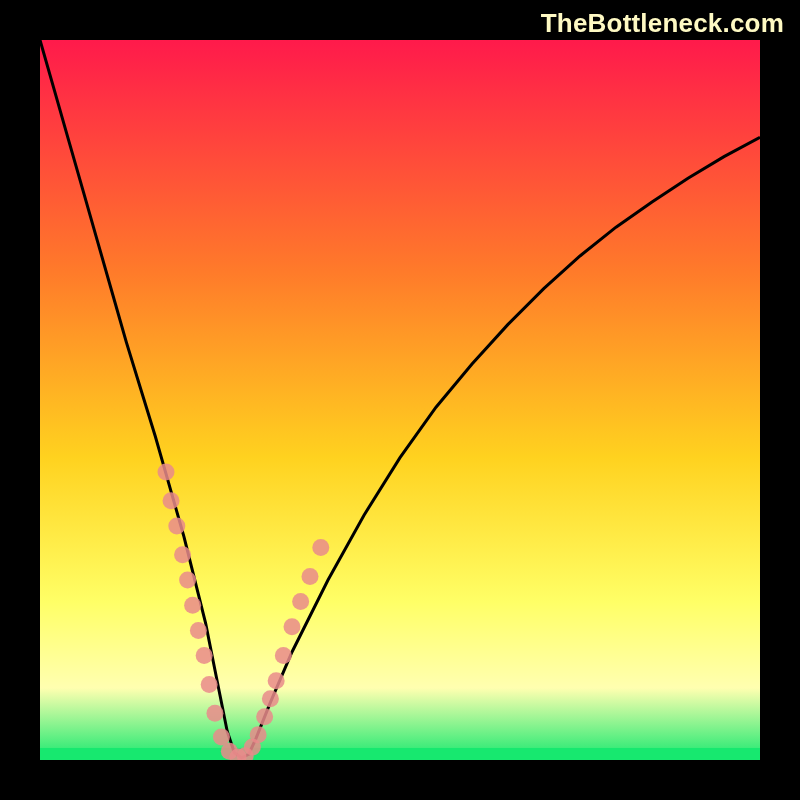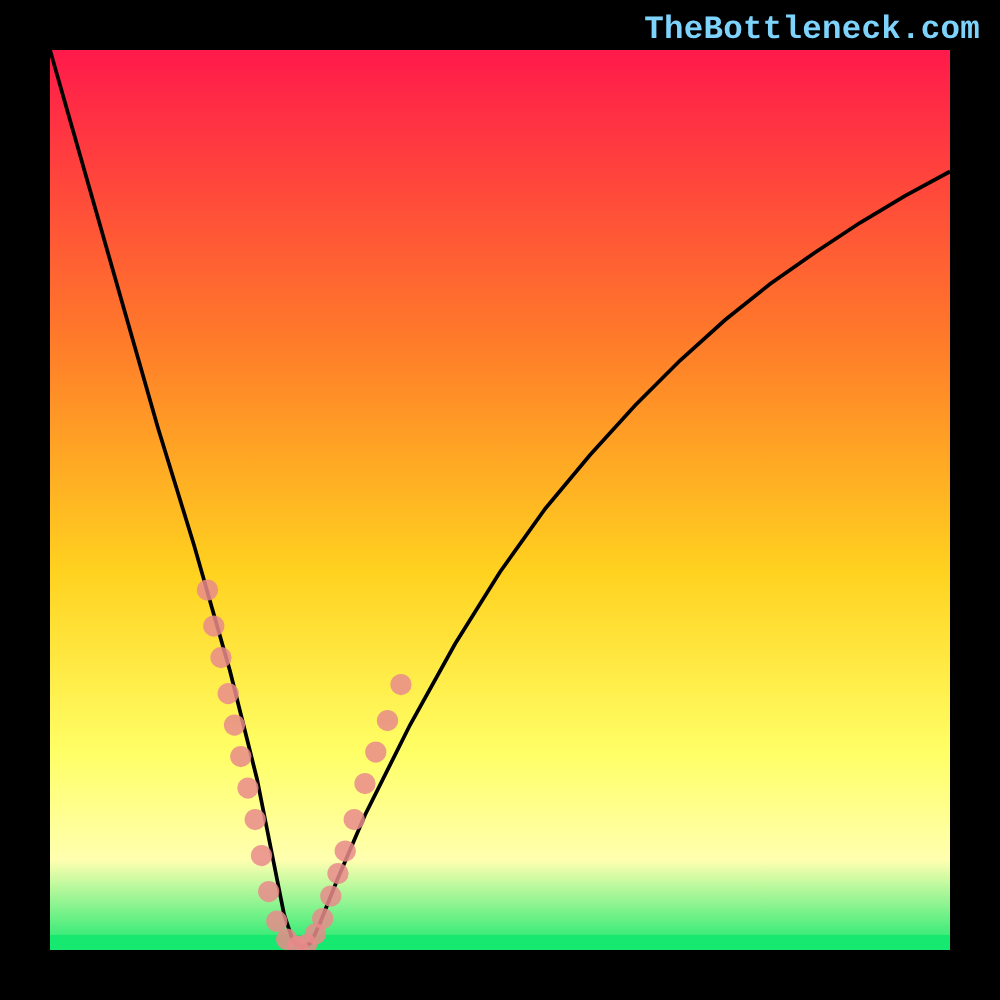--- a/index.html
+++ b/index.html
@@ -24,24 +24,24 @@
     height: 720px;
     overflow: hidden;
   }
   svg {
     display: block;
   }
   .watermark {
     position: absolute;
     top: 8px;
     right: 16px;
-    font-family: Liberation Mono, monospace;
+    font-family: Liberation Sans, sans-serif;
     font-size: 26px;
     font-weight: 600;
-    color: #7dd3fc;
+    color: #fef9c3;
     letter-spacing: 0.2px;
   }
 </style>
 </head>
 <body>
 
 <div class="frame">
   <div class="watermark">TheBottleneck.com</div>
   <div class="plot-area">
     <svg id="chart-svg" width="720" height="720" viewBox="0 0 720 720">

